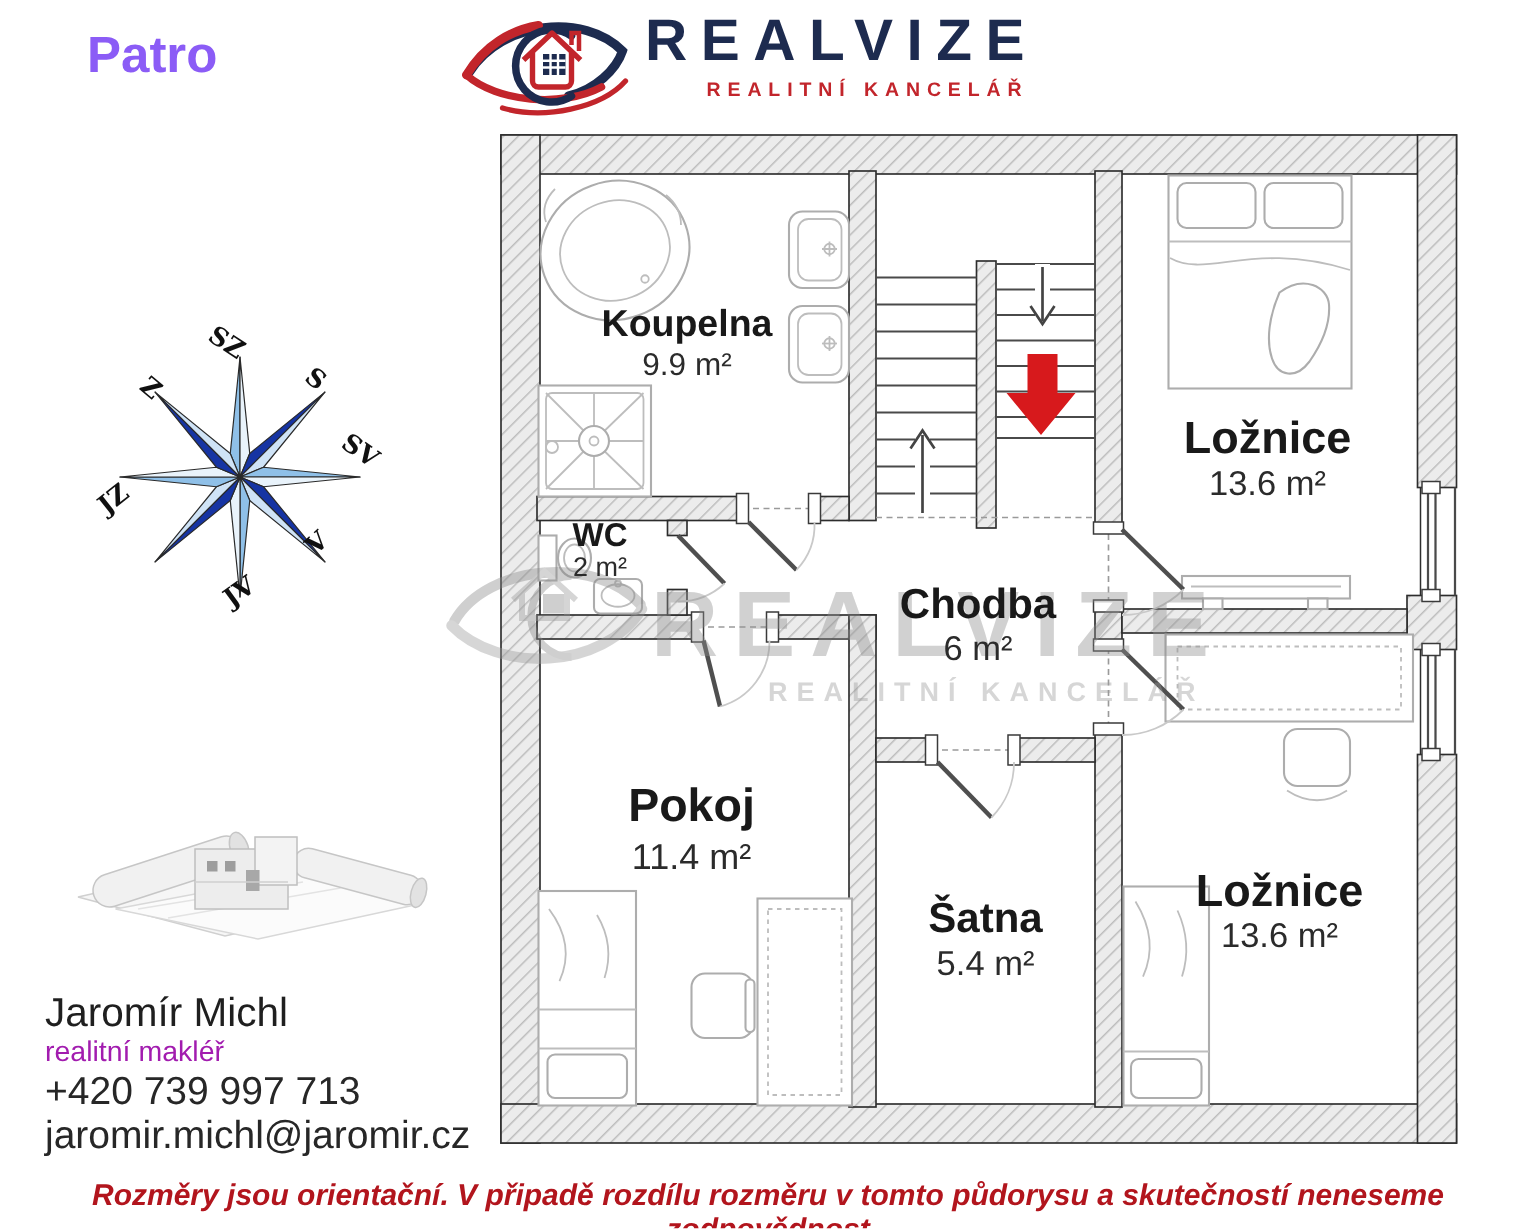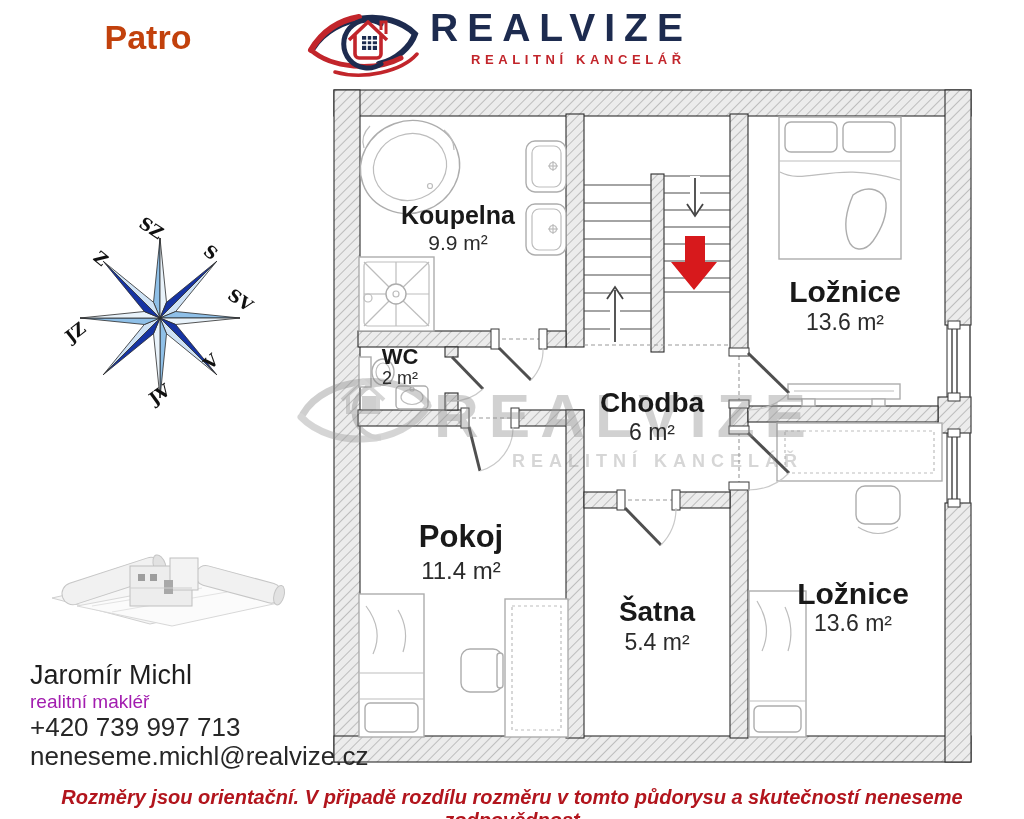--- a/index.html
+++ b/index.html
@@ -1,19 +1,19 @@
 <!DOCTYPE html>
 <html><head>
 <meta charset="utf-8">
 <style>
   html,body{margin:0;padding:0;background:#fff}
   .page{position:relative;width:1024px;height:819px;background:#fff;overflow:hidden;
         font-family:"Liberation Sans",sans-serif}
-  .patro{position:absolute;left:58px;top:18px;width:180px;text-align:center;
-         font-size:34px;font-weight:700;color:#c2410c}
+  .patro{position:absolute;left:58px;top:18px;width:180px;text-align:left;
+         font-size:34px;font-weight:700;color:#8b5cf6}
   .logo-eye{position:absolute;left:301px;top:2px}
   .brand{position:absolute;left:430px;top:6px;font-size:39px;font-weight:600;
          letter-spacing:9px;color:#1d2b4f}
   .tagline{position:absolute;left:471px;top:52px;font-size:13px;font-weight:700;
            letter-spacing:4.6px;color:#c2252b}
   .compass{position:absolute;left:55px;top:212px}
   .plan{position:absolute;left:295px;top:85px}
   .agent-ill{position:absolute;left:22px;top:526px}
   .agent-name{position:absolute;left:30px;top:660px;font-size:27px;font-weight:400;color:#1f1f1f}
   .agent-role{position:absolute;left:30px;top:691px;font-size:19px;color:#a21caf}
@@ -362,16 +362,16 @@
     <rect x="148" y="32" width="28" height="32" fill="#f3f3f3" stroke="#bfbfbf"></rect>
     <rect x="116" y="48" width="7" height="7" fill="#9d9d9d"></rect>
     <rect x="128" y="48" width="7" height="7" fill="#9d9d9d"></rect>
     <rect x="142" y="54" width="9" height="14" fill="#a8a8a8"></rect>
     <line x1="108" y1="62" x2="170" y2="62" stroke="#cfcfcf"></line>
   </svg>
 
   <div class="agent-name">Jaromír Michl</div>
   <div class="agent-role">realitní makléř</div>
   <div class="agent-phone">+420 739 997 713</div>
-  <div class="agent-email">neneseme.michl@realvize.cz</div>
+  <div class="agent-email">jaromir.michl@jaromir.cz</div>
 
   <div class="disclaimer">Rozměry jsou orientační. V připadě rozdílu rozměru v tomto půdorysu a skutečností neneseme zodpovědnost</div>
 </div>
 
 </body></html>

